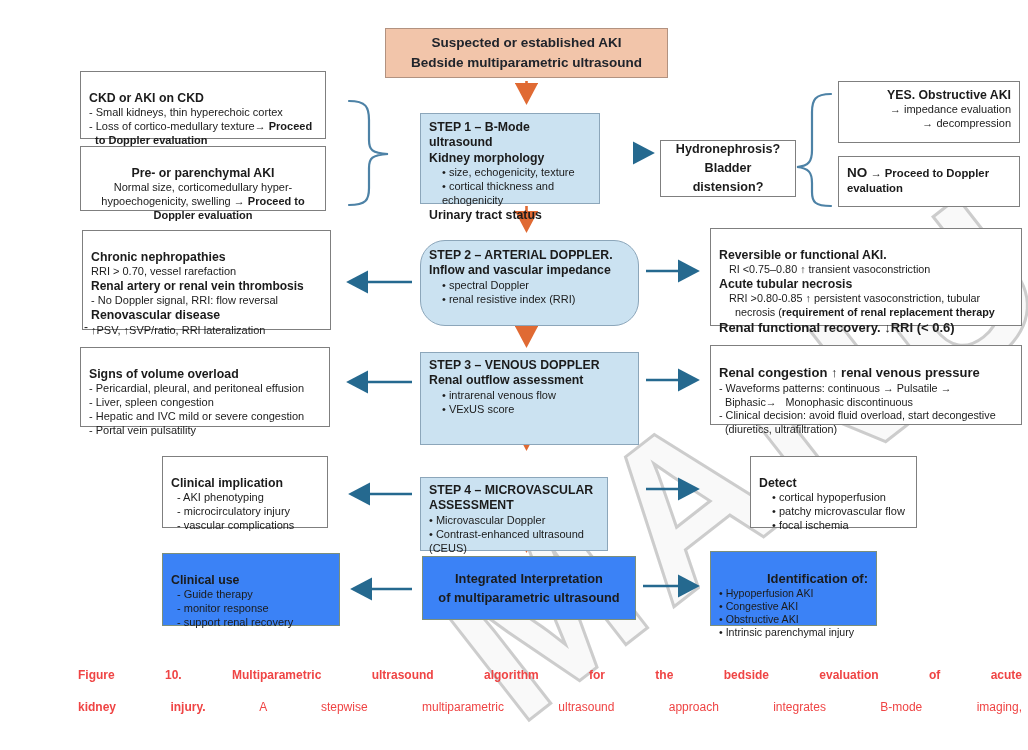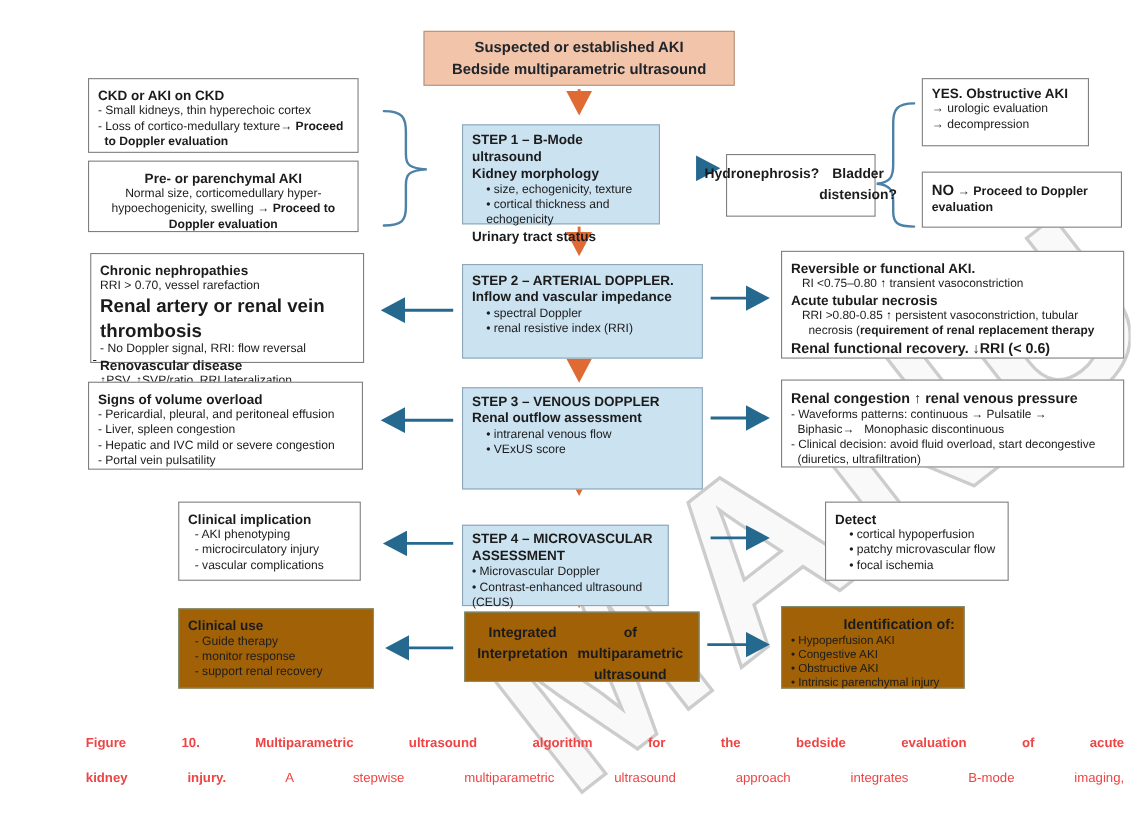--- a/index.html
+++ b/index.html
@@ -1,29 +1,29 @@
 <!DOCTYPE html>
 <html><head>
 <meta charset="utf-8">
 <style>
   html,body{margin:0;padding:0;background:#fff;}
   .canvas{position:relative;width:1028px;height:750px;background:#ffffff;overflow:hidden;
           font-family:"Liberation Sans",sans-serif;color:#1a1a1a;}
   .box{position:absolute;box-sizing:border-box;background:#ffffff;border:1.3px solid #7f7f7f;
-       padding:8px 8px;font-size:11px;line-height:1.27;color:#1b1b1b;z-index:3;}
+       padding:19px 8px;font-size:11px;line-height:1.27;color:#1b1b1b;z-index:3;}
   .box .t{font-weight:bold;font-size:12.3px;line-height:1.25;}
   .box .tl{font-weight:bold;font-size:13px;line-height:1.3;}
   .ln{white-space:pre-wrap;}
   .ind{padding-left:13px;}
   .ind2{padding-left:6px;}
   .blue{background:#CBE2F1;border:1.5px solid #8CA6BA;}
-  .green{background:#a16207;border:1.4px solid #7C8F7A;}
+  .green{background:#3b82f6;border:1.4px solid #7C8F7A;}
   .orangebox{background:#F2C5AA;border:1.5px solid #B29280;display:flex;flex-direction:column;
              justify-content:center;text-align:center;font-weight:bold;font-size:13.5px;line-height:1.5;color:#20242b;}
-  .centerbox{display:flex;flex-direction:row;justify-content:center;text-align:center;
+  .centerbox{display:flex;flex-direction:column;justify-content:center;text-align:center;
              font-weight:bold;font-size:12.8px;line-height:1.5;}
   .svglayer{position:absolute;left:0;top:0;z-index:2;}
   .watermark{position:absolute;left:538px;top:540px;height:215px;line-height:215px;z-index:1;
              font-size:215px;font-weight:bold;letter-spacing:14px;
              color:rgba(214,214,214,0.15);-webkit-text-stroke:3px rgba(188,188,188,0.75);
              transform:rotate(-38deg);transform-origin:0 100%;user-select:none;}
   .caption{position:absolute;left:78px;top:666px;width:944px;z-index:4;font-size:12px;color:#ef4444;}
   .cap-line{text-align:justify;text-align-last:justify;margin-bottom:13px;line-height:1.6;}
   .b{font-weight:bold;}
   .stray{position:absolute;left:84px;top:320px;font-size:12px;z-index:3;}
@@ -83,21 +83,21 @@
   <div class="box" style="left:80px;top:146px;width:246px;height:65px;text-align:center;">
     <div class="t ln">Pre- or parenchymal AKI</div>
     <div class="ln">Normal size, corticomedullary hyper-</div>
     <div class="ln"><span>hypoechogenicity, swelling → </span><span class="b">Proceed to</span></div>
     <div class="ln b">Doppler evaluation</div>
   </div>
 
   <div class="box" style="left:82px;top:230px;width:249px;height:100px;">
     <div class="t ln">Chronic nephropathies</div>
     <div class="ln">RRI &gt; 0.70, vessel rarefaction</div>
-    <div class="t ln" style="font-size:17px;">Renal artery or renal vein thrombosis</div>
+    <div class="t ln" style="font-size:12px;">Renal artery or renal vein thrombosis</div>
     <div class="ln">- No Doppler signal, RRI: flow reversal</div>
     <div class="t ln">Renovascular disease</div>
     <div class="ln">↑PSV, ↑SVP/ratio, RRI lateralization</div>
   </div>
   <div class="stray">-</div>
 
   <div class="box" style="left:80px;top:347px;width:250px;height:80px;">
     <div class="t ln">Signs of volume overload</div>
     <div class="ln">- Pericardial, pleural, and peritoneal effusion</div>
     <div class="ln">- Liver, spleen congestion</div>
@@ -120,21 +120,21 @@
   </div>
 
   <div class="box blue" style="left:420px;top:113px;width:180px;height:91px;padding-top:6px;">
     <div class="t ln">STEP 1 – B-Mode ultrasound</div>
     <div class="t ln">Kidney morphology</div>
     <div class="ln ind">• size, echogenicity, texture</div>
     <div class="ln ind">• cortical thickness and echogenicity</div>
     <div class="t ln">Urinary tract status</div>
   </div>
 
-  <div class="box blue" style="left:420px;top:240px;width:219px;height:86px;padding-top:7px;">
+  <div class="box blue" style="left:420px;top:240px;width:219px;height:86px;padding-top:7px;border-radius:25px;">
     <div class="t ln">STEP 2 – ARTERIAL DOPPLER.</div>
     <div class="t ln">Inflow and vascular impedance</div>
     <div class="ln ind">• spectral Doppler</div>
     <div class="ln ind">• renal resistive index (RRI)</div>
   </div>
 
   <div class="box blue" style="left:420px;top:352px;width:219px;height:93px;padding-top:5px;">
     <div class="t ln">STEP 3 – VENOUS DOPPLER</div>
     <div class="t ln">Renal outflow assessment</div>
     <div class="ln ind">• intrarenal venous flow</div>
@@ -151,23 +151,23 @@
   <div class="box green centerbox" style="left:422px;top:556px;width:214px;height:64px;">
     <div class="ln">Integrated Interpretation</div>
     <div class="ln">of multiparametric ultrasound</div>
   </div>
 
   <div class="box centerbox" style="left:660px;top:140px;width:136px;height:57px;font-size:12.6px;">
     <div class="ln">Hydronephrosis?</div>
     <div class="ln">Bladder distension?</div>
   </div>
 
-  <div class="box" style="left:838px;top:71px;width:152px;height:62px;padding-top:6px;">
+  <div class="box" style="left:838px;top:81px;width:182px;height:62px;padding-top:6px;text-align:right;">
     <div class="t ln">YES. Obstructive AKI</div>
-    <div class="ln">→ urologic evaluation</div>
+    <div class="ln">→ impedance evaluation</div>
     <div class="ln">→ decompression</div>
   </div>
 
   <div class="box" style="left:838px;top:156px;width:182px;height:51px;padding-top:7px;">
     <div class="ln"><span class="nobig">NO</span><span class="nosmall"> → Proceed to Doppler</span></div>
     <div class="ln nosmall">evaluation</div>
   </div>
 
   <div class="box" style="left:710px;top:228px;width:312px;height:98px;font-size:10.8px;">
     <div class="t ln">Reversible or functional AKI.</div>

